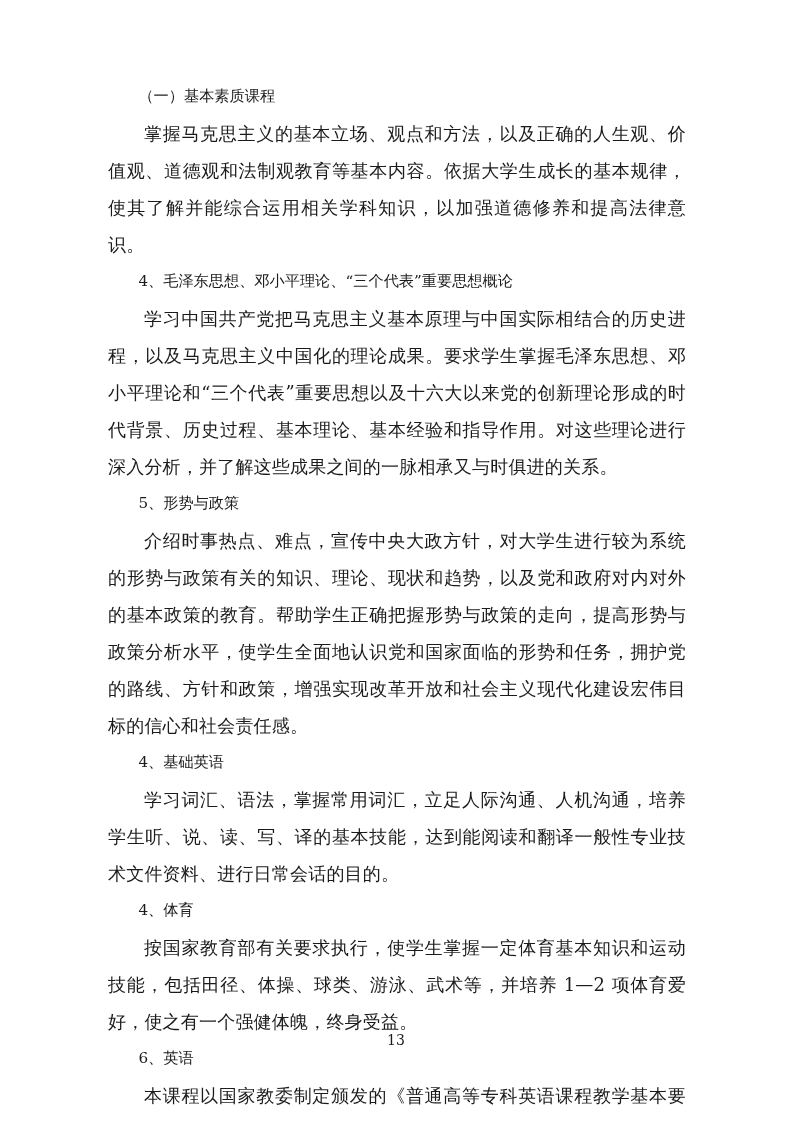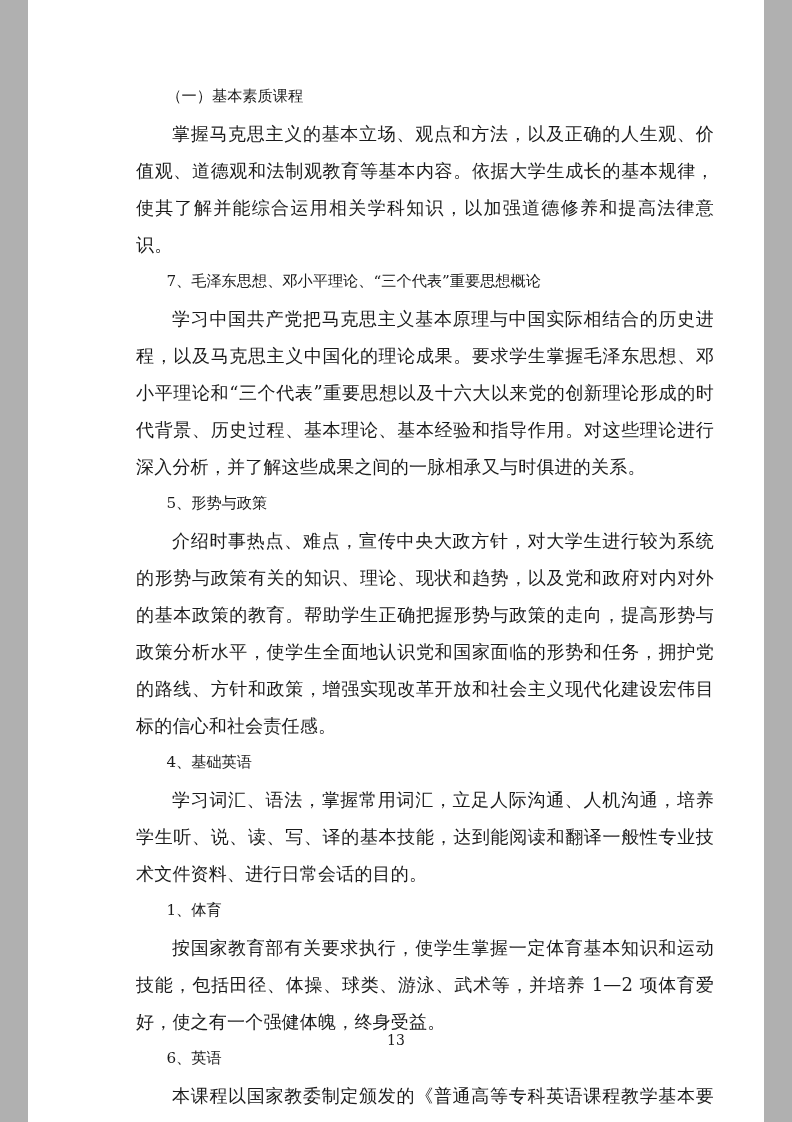--- a/index.html
+++ b/index.html
@@ -5,21 +5,21 @@
   html, body {
     margin: 0;
     padding: 0;
     background: #b0b0b0;
   }
   body {
     font-family: "DejaVu Serif", "Liberation Serif", serif;
   }
   .page {
     position: relative;
-    width: 736px;
+    width: 792px;
     height: 1122px;
     background: #ffffff;
     margin: 0 auto;
     overflow: hidden;
     box-sizing: border-box;
   }
   .content {
     position: absolute;
     left: 108px;
     top: 78px;
@@ -55,25 +55,25 @@
     font-family: "DejaVu Serif", "Liberation Serif", serif;
   }
 </style>
 </head>
 <body>
 
 <div class="page">
   <div class="content">
     <p class="heading">（一）基本素质课程</p>
     <p class="para indent">掌握马克思主义的基本立场、观点和方法，以及正确的人生观、价值观、道德观和法制观教育等基本内容。依据大学生成长的基本规律，使其了解并能综合运用相关学科知识，以加强道德修养和提高法律意识。</p>
-    <p class="heading">7、毛泽东思想、邓小平理论、“三个代表”重要思想概论</p>
+    <p class="heading">4、毛泽东思想、邓小平理论、“三个代表”重要思想概论</p>
     <p class="para indent">学习中国共产党把马克思主义基本原理与中国实际相结合的历史进程，以及马克思主义中国化的理论成果。要求学生掌握毛泽东思想、邓小平理论和“三个代表”重要思想以及十六大以来党的创新理论形成的时代背景、历史过程、基本理论、基本经验和指导作用。对这些理论进行深入分析，并了解这些成果之间的一脉相承又与时俱进的关系。</p>
     <p class="heading">5、形势与政策</p>
     <p class="para indent">介绍时事热点、难点，宣传中央大政方针，对大学生进行较为系统的形势与政策有关的知识、理论、现状和趋势，以及党和政府对内对外的基本政策的教育。帮助学生正确把握形势与政策的走向，提高形势与政策分析水平，使学生全面地认识党和国家面临的形势和任务，拥护党的路线、方针和政策，增强实现改革开放和社会主义现代化建设宏伟目标的信心和社会责任感。</p>
     <p class="heading">4、基础英语</p>
     <p class="para indent">学习词汇、语法，掌握常用词汇，立足人际沟通、人机沟通，培养学生听、说、读、写、译的基本技能，达到能阅读和翻译一般性专业技术文件资料、进行日常会话的目的。</p>
-    <p class="heading">1、体育</p>
+    <p class="heading">4、体育</p>
     <p class="para indent">按国家教育部有关要求执行，使学生掌握一定体育基本知识和运动技能，包括田径、体操、球类、游泳、武术等，并培养 1—2 项体育爱好，使之有一个强健体魄，终身受益。</p>
     <p class="heading">6、英语</p>
     <p class="para indent">本课程以国家教委制定颁发的《普通高等专科英语课程教学基本要求》和《实用英语》为教材进行教学。主要讲授英语基本语音与语法知识，培养具备必要的</p>
   </div>
   <div class="page-number">13</div>
 </div>
 
 </body></html>

